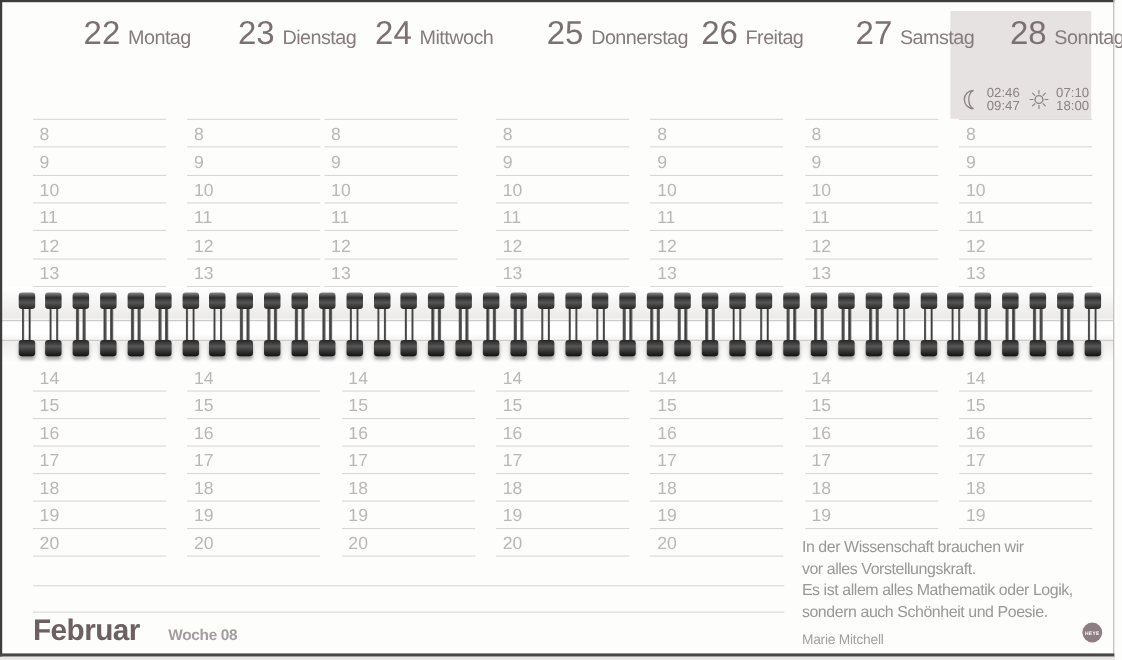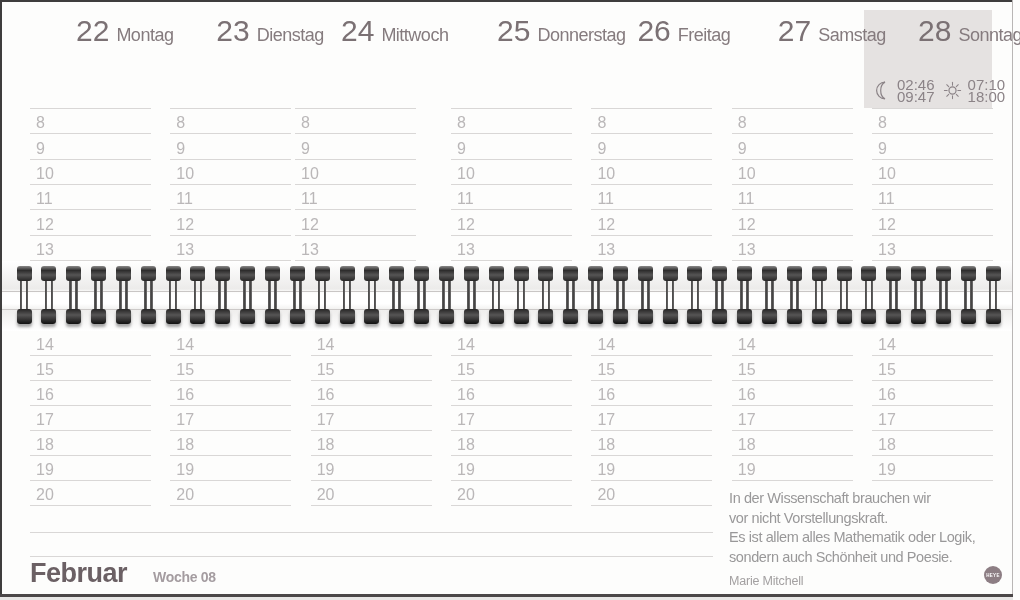--- a/index.html
+++ b/index.html
@@ -29,21 +29,21 @@
   .top-col .hour-row{height:25.35px;}
   .bot-col .hour-row{height:25px;}
   .hour-num{font-size:16px;color:var(--hour_number);padding-left:6px;padding-bottom:4px;line-height:12px;}
 
   
   .sunday-box{position:absolute;left:864px;top:10px;width:128px;height:98px;background:var(--sunday_box_bg);z-index:1;}
   .astro{position:absolute;left:874px;top:79px;display:flex;align-items:center;z-index:3;color:var(--astro_text);}
   .astro svg{display:block;}
   .astro .moon{margin-right:6px;}
   .astro .sun{margin:0 6px 0 8px;}
-  .astro-times{font-size:15px;line-height:11.5px;letter-spacing:0;white-space:nowrap;}
+  .astro-times{font-size:12px;line-height:11.5px;letter-spacing:0;white-space:nowrap;}
 
   
   .binding{position:absolute;left:0;top:261px;width:1012px;height:70px;z-index:5;
     background:linear-gradient(180deg,#ffffff 0%,#ecebea 40%,#fafaf9 43%,#ffffff 47%,#ffffff 61%,#efeeed 71%,#ffffff 100%);}
   .binding .pageline1{position:absolute;left:0;top:30px;width:100%;height:1px;background:#c9c6c5;}
   .binding .pageline2{position:absolute;left:0;top:48px;width:100%;height:1px;background:#ccc9c8;}
   .loop{position:absolute;top:5px;width:15px;height:58px;}
   .loop .cap{position:absolute;left:0;width:15px;height:15px;border-radius:3px;}
   .loop .cap-top{top:0;background:linear-gradient(180deg,#8a8989 0%,#2e2d2d 30%,#565555 60%,#262525 100%);}
   .loop .cap-bot{bottom:0;background:linear-gradient(180deg,#262525 0%,#565555 40%,#2e2d2d 75%,#111 100%);box-shadow:0 3px 3px rgba(60,60,60,.45);}
@@ -317,21 +317,21 @@
         <i class="cap cap-top"></i>
         <i class="cap cap-bot"></i>
       </span>
     </div>
 
   <div class="notes-line notes-line-1"></div>
   <div class="notes-line notes-line-2"></div>
 
   <div class="quote">
     <div class="quote-line">In der Wissenschaft brauchen wir</div>
-    <div class="quote-line">vor nicht Vorstellungskraft.</div>
+    <div class="quote-line">vor alles Vorstellungskraft.</div>
     <div class="quote-line">Es ist allem alles Mathematik oder Logik,</div>
     <div class="quote-line">sondern auch Schönheit und Poesie.</div>
     <div class="quote-author">Marie Mitchell</div>
   </div>
 
   <div class="footer">
     <span class="month">Februar</span>
     <span class="week">Woche 08</span>
   </div>
 

